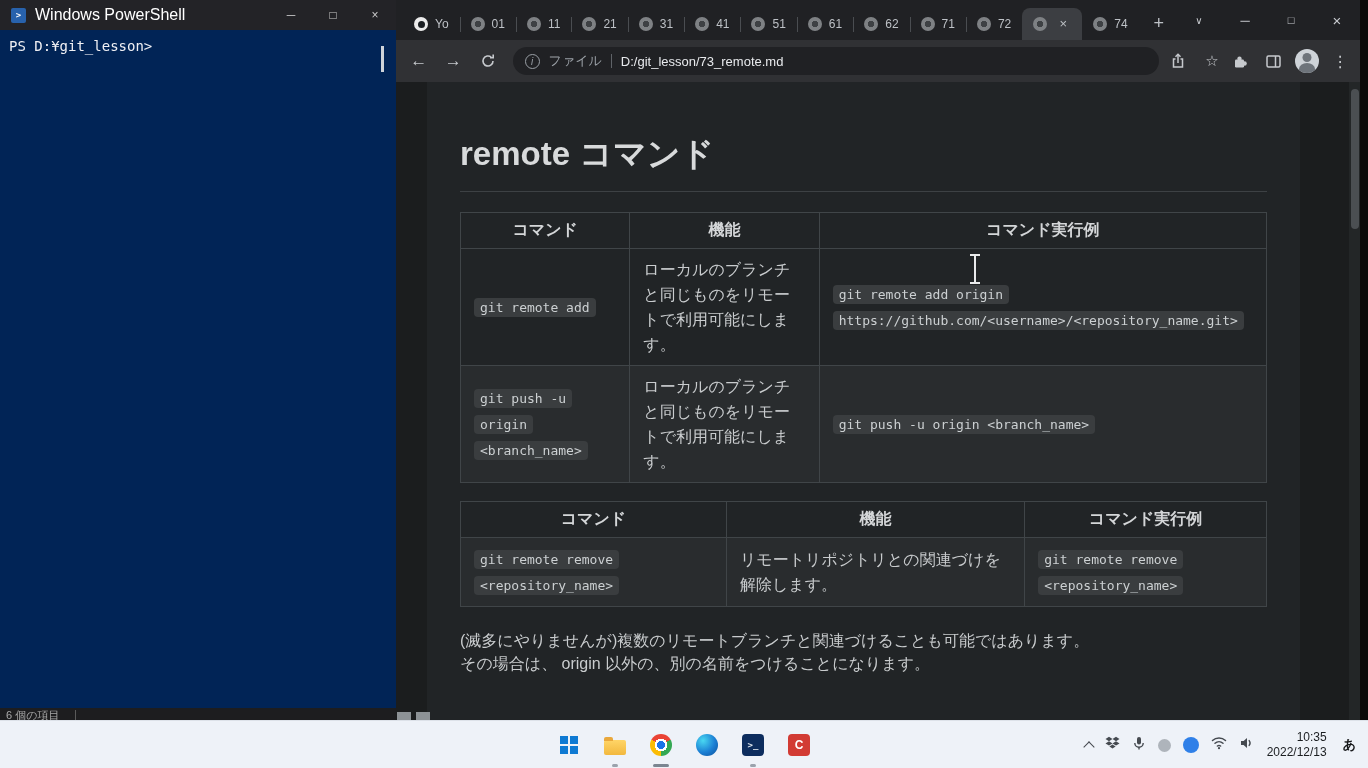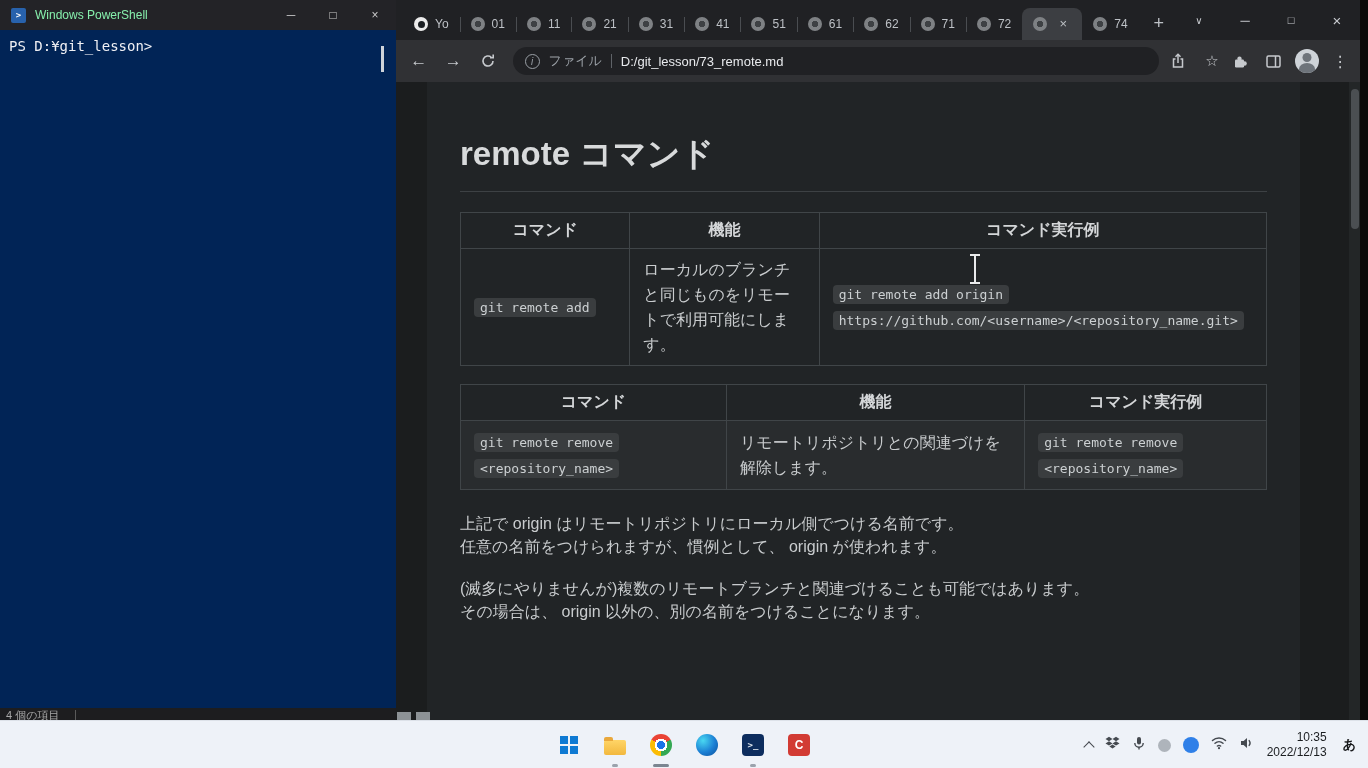--- a/index.html
+++ b/index.html
@@ -4,21 +4,21 @@
 <style>
   * { box-sizing: border-box; margin: 0; padding: 0; }
   html,body { width:1368px; height:768px; overflow:hidden; }
   body { position:relative; background:#0a0a0a; font-family:"Liberation Sans","DejaVu Sans",sans-serif; }
 
   
   .ps-window { position:absolute; left:0; top:0; width:396px; height:708px; background:#012456; z-index:2; }
   .ps-titlebar { display:flex; align-items:center; height:30px; background:#232327; }
   .ps-appicon { width:15px; height:15px; margin:0 9px 0 11px; background:#2862ac; border-radius:2px;
                 color:#fff; font:bold 9px/15px "DejaVu Sans Mono",monospace; text-align:center; }
-  .ps-title { color:#86efac; font-size:12px; flex:1; }
+  .ps-title { color:#ffffff; font-size:16px; flex:1; }
   .ps-btn { width:42px; height:30px; display:flex; align-items:center; justify-content:center;
             color:#c9c9c9; font-size:12px; }
   .ps-body { position:absolute; top:30px; left:0; right:0; bottom:0; background:#012456;
              font-family:"DejaVu Sans Mono","Liberation Mono",monospace; font-size:14px;
              color:#f0f0f4; padding:8px 9px; }
   .ps-scrollthumb { position:absolute; right:12px; top:16px; width:3px; height:26px; background:#cfd4da; }
 
   .explorer-strip { position:absolute; left:0; top:708px; width:396px; height:14px; background:#1d1d1f;
                     color:#a9a9a9; font-size:11px; line-height:13px; display:flex; align-items:center;
                     padding-left:6px; z-index:2; }
@@ -141,21 +141,21 @@
     <span class="ps-btn">□</span>
     <span class="ps-btn">×</span>
   </div>
   <div class="ps-body">
     <span>PS D:¥git_lesson&gt;</span>
     <span class="ps-scrollthumb"></span>
   </div>
 </section>
 
 <div class="explorer-strip">
-  <span>4 個の項目</span>
+  <span>6 個の項目</span>
   <span class="strip-divider"></span>
 </div>
 
 <section class="browser">
 
   <div class="tabstrip">
     <div class="tabs">
       <div class="tab">
         <span class="favicon github"></span>
         <span>Yo</span>
@@ -275,20 +275,25 @@
             <th>コマンド</th>
             <th>機能</th>
             <th>コマンド実行例</th>
           </tr>
         </thead>
         <tbody>
           <tr>
             <td><code class="inline">git remote add</code></td>
             <td>ローカルのブランチと同じものをリモートで利用可能にします。</td>
             <td><code class="inline">git remote add origin https://github.com/&lt;username&gt;/&lt;repository_name.git&gt;</code></td>
+          </tr>
+          <tr class="light">
+            <td><code class="inline">git push -u origin &lt;branch_name&gt;</code></td>
+            <td>ローカルのブランチと同じものをリモートで利用可能にします。</td>
+            <td><code class="inline">git push -u origin &lt;branch_name&gt;</code></td>
           </tr>
         </tbody>
       </table>
 
       <table class="md-table t2">
         <colgroup>
             <col style="width:33%">
             <col style="width:37%">
             <col>
           </colgroup>
@@ -302,24 +307,20 @@
         <tbody>
           <tr class="light">
             <td><code class="inline">git remote remove &lt;repository_name&gt;</code></td>
             <td>リモートリポジトリとの関連づけを解除します。</td>
             <td><code class="inline">git remote remove &lt;repository_name&gt;</code></td>
           </tr>
         </tbody>
       </table>
 
       <p class="para">
-        <span class="line">上記で origin はリモートリポジトリにローカル側でつける名前です。</span>
-        <span class="line">任意の名前をつけられますが、慣例として、 origin が使われます。</span>
-      </p>
-      <p class="para">
         <span class="line">(滅多にやりませんが)複数のリモートブランチと関連づけることも可能ではあります。</span>
         <span class="line">その場合は、 origin 以外の、別の名前をつけることになります。</span>
       </p>
 
     </div>
 
     <div class="page-scrollbar">
       <span class="page-thumb"></span>
     </div>
     <div class="h-scroll">

